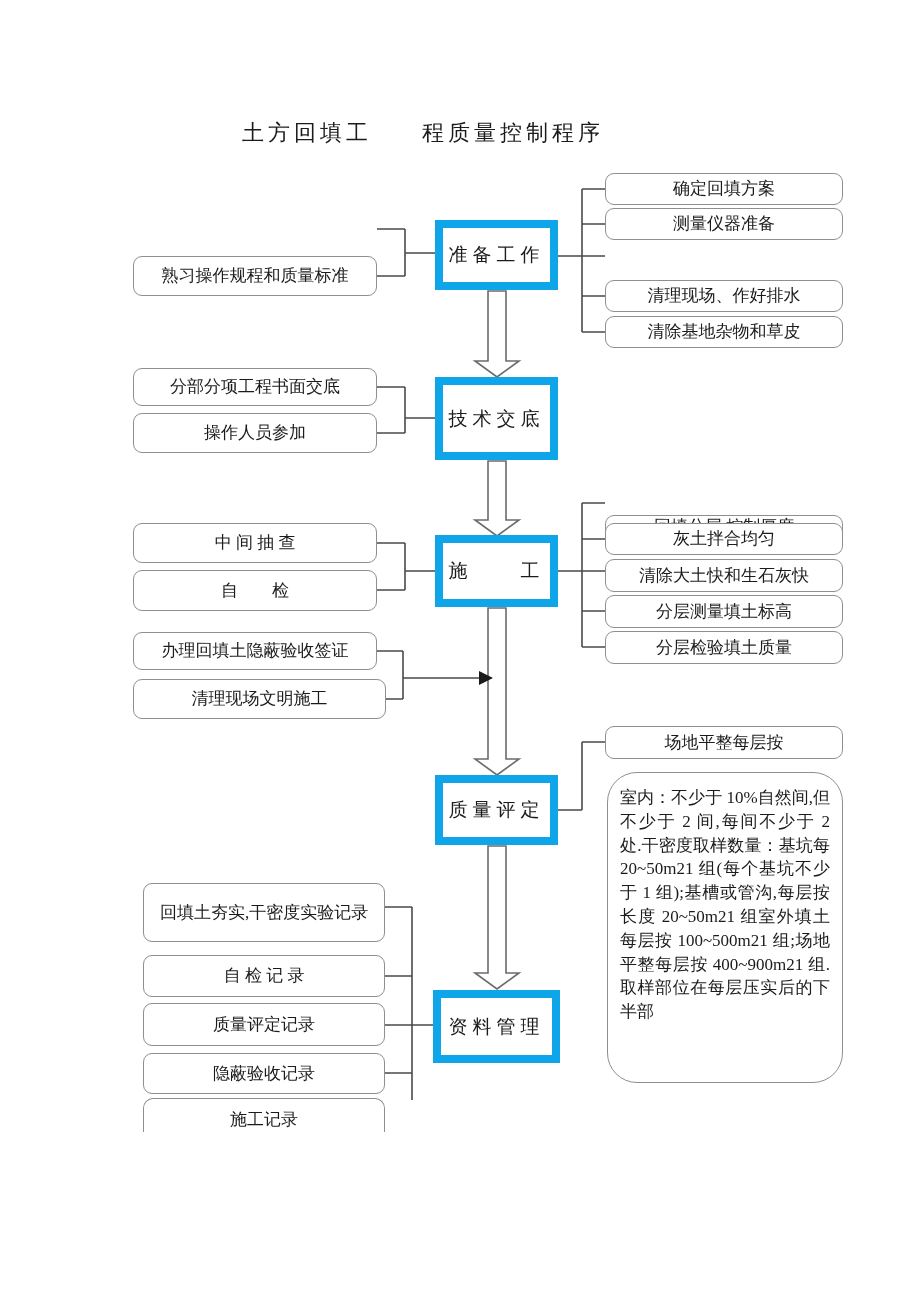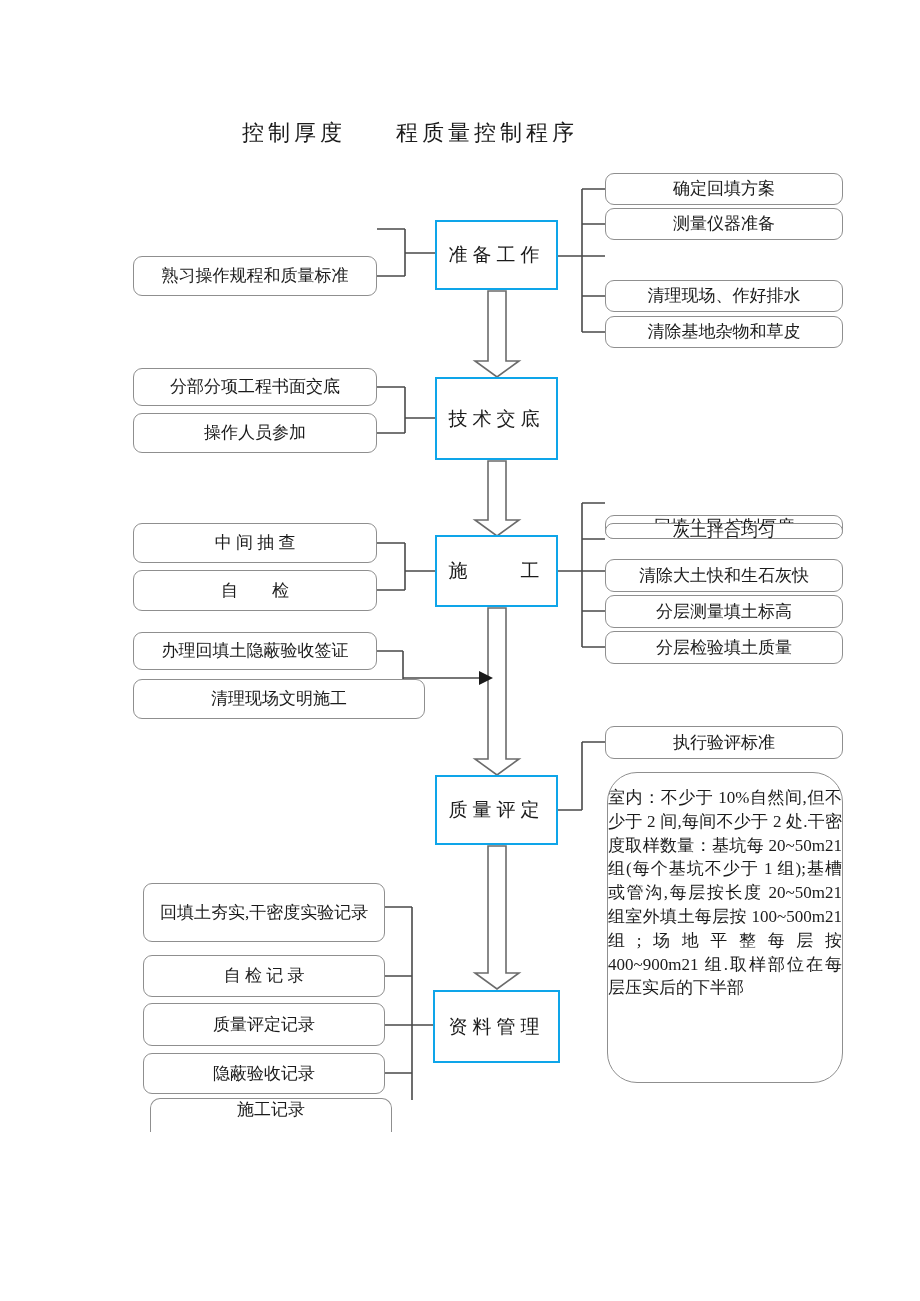--- a/index.html
+++ b/index.html
@@ -17,26 +17,26 @@
     font-size:22px; letter-spacing:4px; font-weight:500; white-space:nowrap;
   }
   .box {
     position:absolute; background:#fff;
     display:flex; align-items:center; justify-content:center;
     text-align:center; font-size:17px; line-height:1.25;
     white-space:pre-wrap;
   }
   .r  { border:1.5px solid #8f8f8f; border-radius:9px; }
   .r-dark { border:2px solid #3c3c3c; border-radius:9px; }
-  .stage { border:2px solid #0ea5e9; border-radius:0; font-size:19px; letter-spacing:5px; }
-  .partial { border:1.5px solid #8f8f8f; border-bottom:none; border-radius:10px 10px 0 0; align-items:flex-start; padding-top:0;margin-left:7px; }
+  .stage { border:8px solid #0ea5e9; border-radius:0; font-size:19px; letter-spacing:5px; }
+  .partial { border:1.5px solid #8f8f8f; border-bottom:none; border-radius:10px 10px 0 0; align-items:flex-start; padding-top:10px; }
   .detail-box {
     position:absolute; left:607px; top:772px; width:236px; height:311px;
     background:#fff; border:1.5px solid #8f8f8f; border-radius:30px;
-    padding:13px 0; font-size:17px; line-height:1.4;
+    padding:13px 12px; font-size:17px; line-height:1.4;
     text-align:justify; overflow:hidden;
   }
 </style>
 </head>
 <body>
 
 <div class="page">
 
   <svg class="connectors" width="920" height="1301" viewBox="0 0 920 1301">
     <g stroke="#4a4a4a" stroke-width="1.6" fill="none">
@@ -52,48 +52,48 @@
     <g stroke="#6b6b6b" stroke-width="1.6" fill="#ffffff">
       <polygon points="488,291 488,361 475,361 497,377 519,361 506,361 506,291"></polygon>
       <polygon points="488,461 488,520 475,520 497,536 519,520 506,520 506,461"></polygon>
       <polygon points="488,608 488,759 475,759 497,775 519,759 506,759 506,608"></polygon>
       <polygon points="488,846 488,973 475,973 497,989 519,973 506,973 506,846"></polygon>
     </g>
     <polygon points="479,671 493,678 479,685" fill="#1a1a1a"></polygon>
   </svg>
 
   <div class="title">
-    <span>控制厚度</span>
+    <span>土方回填工</span>
     <span>程质量控制程序</span>
   </div>
 
   <div class="box r" style="left:133px;top:256px;width:244px;height:40px">熟习操作规程和质量标准</div>
   <div class="box stage" style="left:435px;top:220px;width:123px;height:70px">准备工作</div>
   <div class="box r" style="left:605px;top:173px;width:238px;height:32px">确定回填方案</div>
   <div class="box r" style="left:605px;top:208px;width:238px;height:32px">测量仪器准备</div>
   <div class="box r" style="left:605px;top:280px;width:238px;height:32px">清理现场、作好排水</div>
   <div class="box r" style="left:605px;top:316px;width:238px;height:32px">清除基地杂物和草皮</div>
 
   <div class="box r" style="left:133px;top:368px;width:244px;height:38px">分部分项工程书面交底</div>
   <div class="box r" style="left:133px;top:413px;width:244px;height:40px">操作人员参加</div>
   <div class="box stage" style="left:435px;top:377px;width:123px;height:83px">技术交底</div>
 
   <div class="box r" style="left:133px;top:523px;width:244px;height:40px">中 间 抽 查</div>
   <div class="box r" style="left:133px;top:570px;width:244px;height:41px">自　　检</div>
   <div class="box stage" style="left:435px;top:535px;width:123px;height:72px">施　　工</div>
   <div class="box r" style="left:605px;top:515px;width:238px;height:24px">回填分层,控制厚度</div>
-  <div class="box r" style="left:605px;top:523px;width:238px;height:16px">灰土拌合均匀</div>
+  <div class="box r" style="left:605px;top:523px;width:238px;height:32px">灰土拌合均匀</div>
   <div class="box r" style="left:605px;top:559px;width:238px;height:33px">清除大土快和生石灰快</div>
   <div class="box r" style="left:605px;top:595px;width:238px;height:33px">分层测量填土标高</div>
   <div class="box r" style="left:605px;top:631px;width:238px;height:33px">分层检验填土质量</div>
   <div class="box r" style="left:133px;top:632px;width:244px;height:38px">办理回填土隐蔽验收签证</div>
-  <div class="box r" style="left:133px;top:679px;width:292px;height:40px">清理现场文明施工</div>
+  <div class="box r" style="left:133px;top:679px;width:253px;height:40px">清理现场文明施工</div>
 
   <div class="box stage" style="left:435px;top:775px;width:123px;height:70px">质量评定</div>
-  <div class="box r" style="left:605px;top:726px;width:238px;height:33px">执行验评标准</div>
+  <div class="box r" style="left:605px;top:726px;width:238px;height:33px">场地平整每层按</div>
   <div class="detail-box">室内：不少于 10%自然间,但不少于 2 间,每间不少于 2 处.干密度取样数量：基坑每 20~50m21 组(每个基坑不少于 1 组);基槽或管沟,每层按长度 20~50m21 组室外填土每层按 100~500m21 组;场地平整每层按 400~900m21 组.取样部位在每层压实后的下半部</div>
 
   <div class="box stage" style="left:433px;top:990px;width:127px;height:73px">资料管理</div>
   <div class="box r" style="left:143px;top:883px;width:242px;height:59px">回填土夯实,干密度实验记录</div>
   <div class="box r" style="left:143px;top:955px;width:242px;height:42px">自 检 记 录</div>
   <div class="box r" style="left:143px;top:1003px;width:242px;height:43px">质量评定记录</div>
   <div class="box r" style="left:143px;top:1053px;width:242px;height:41px">隐蔽验收记录</div>
   <div class="box partial" style="left:143px;top:1098px;width:242px;height:34px">施工记录</div>
 
 </div>

